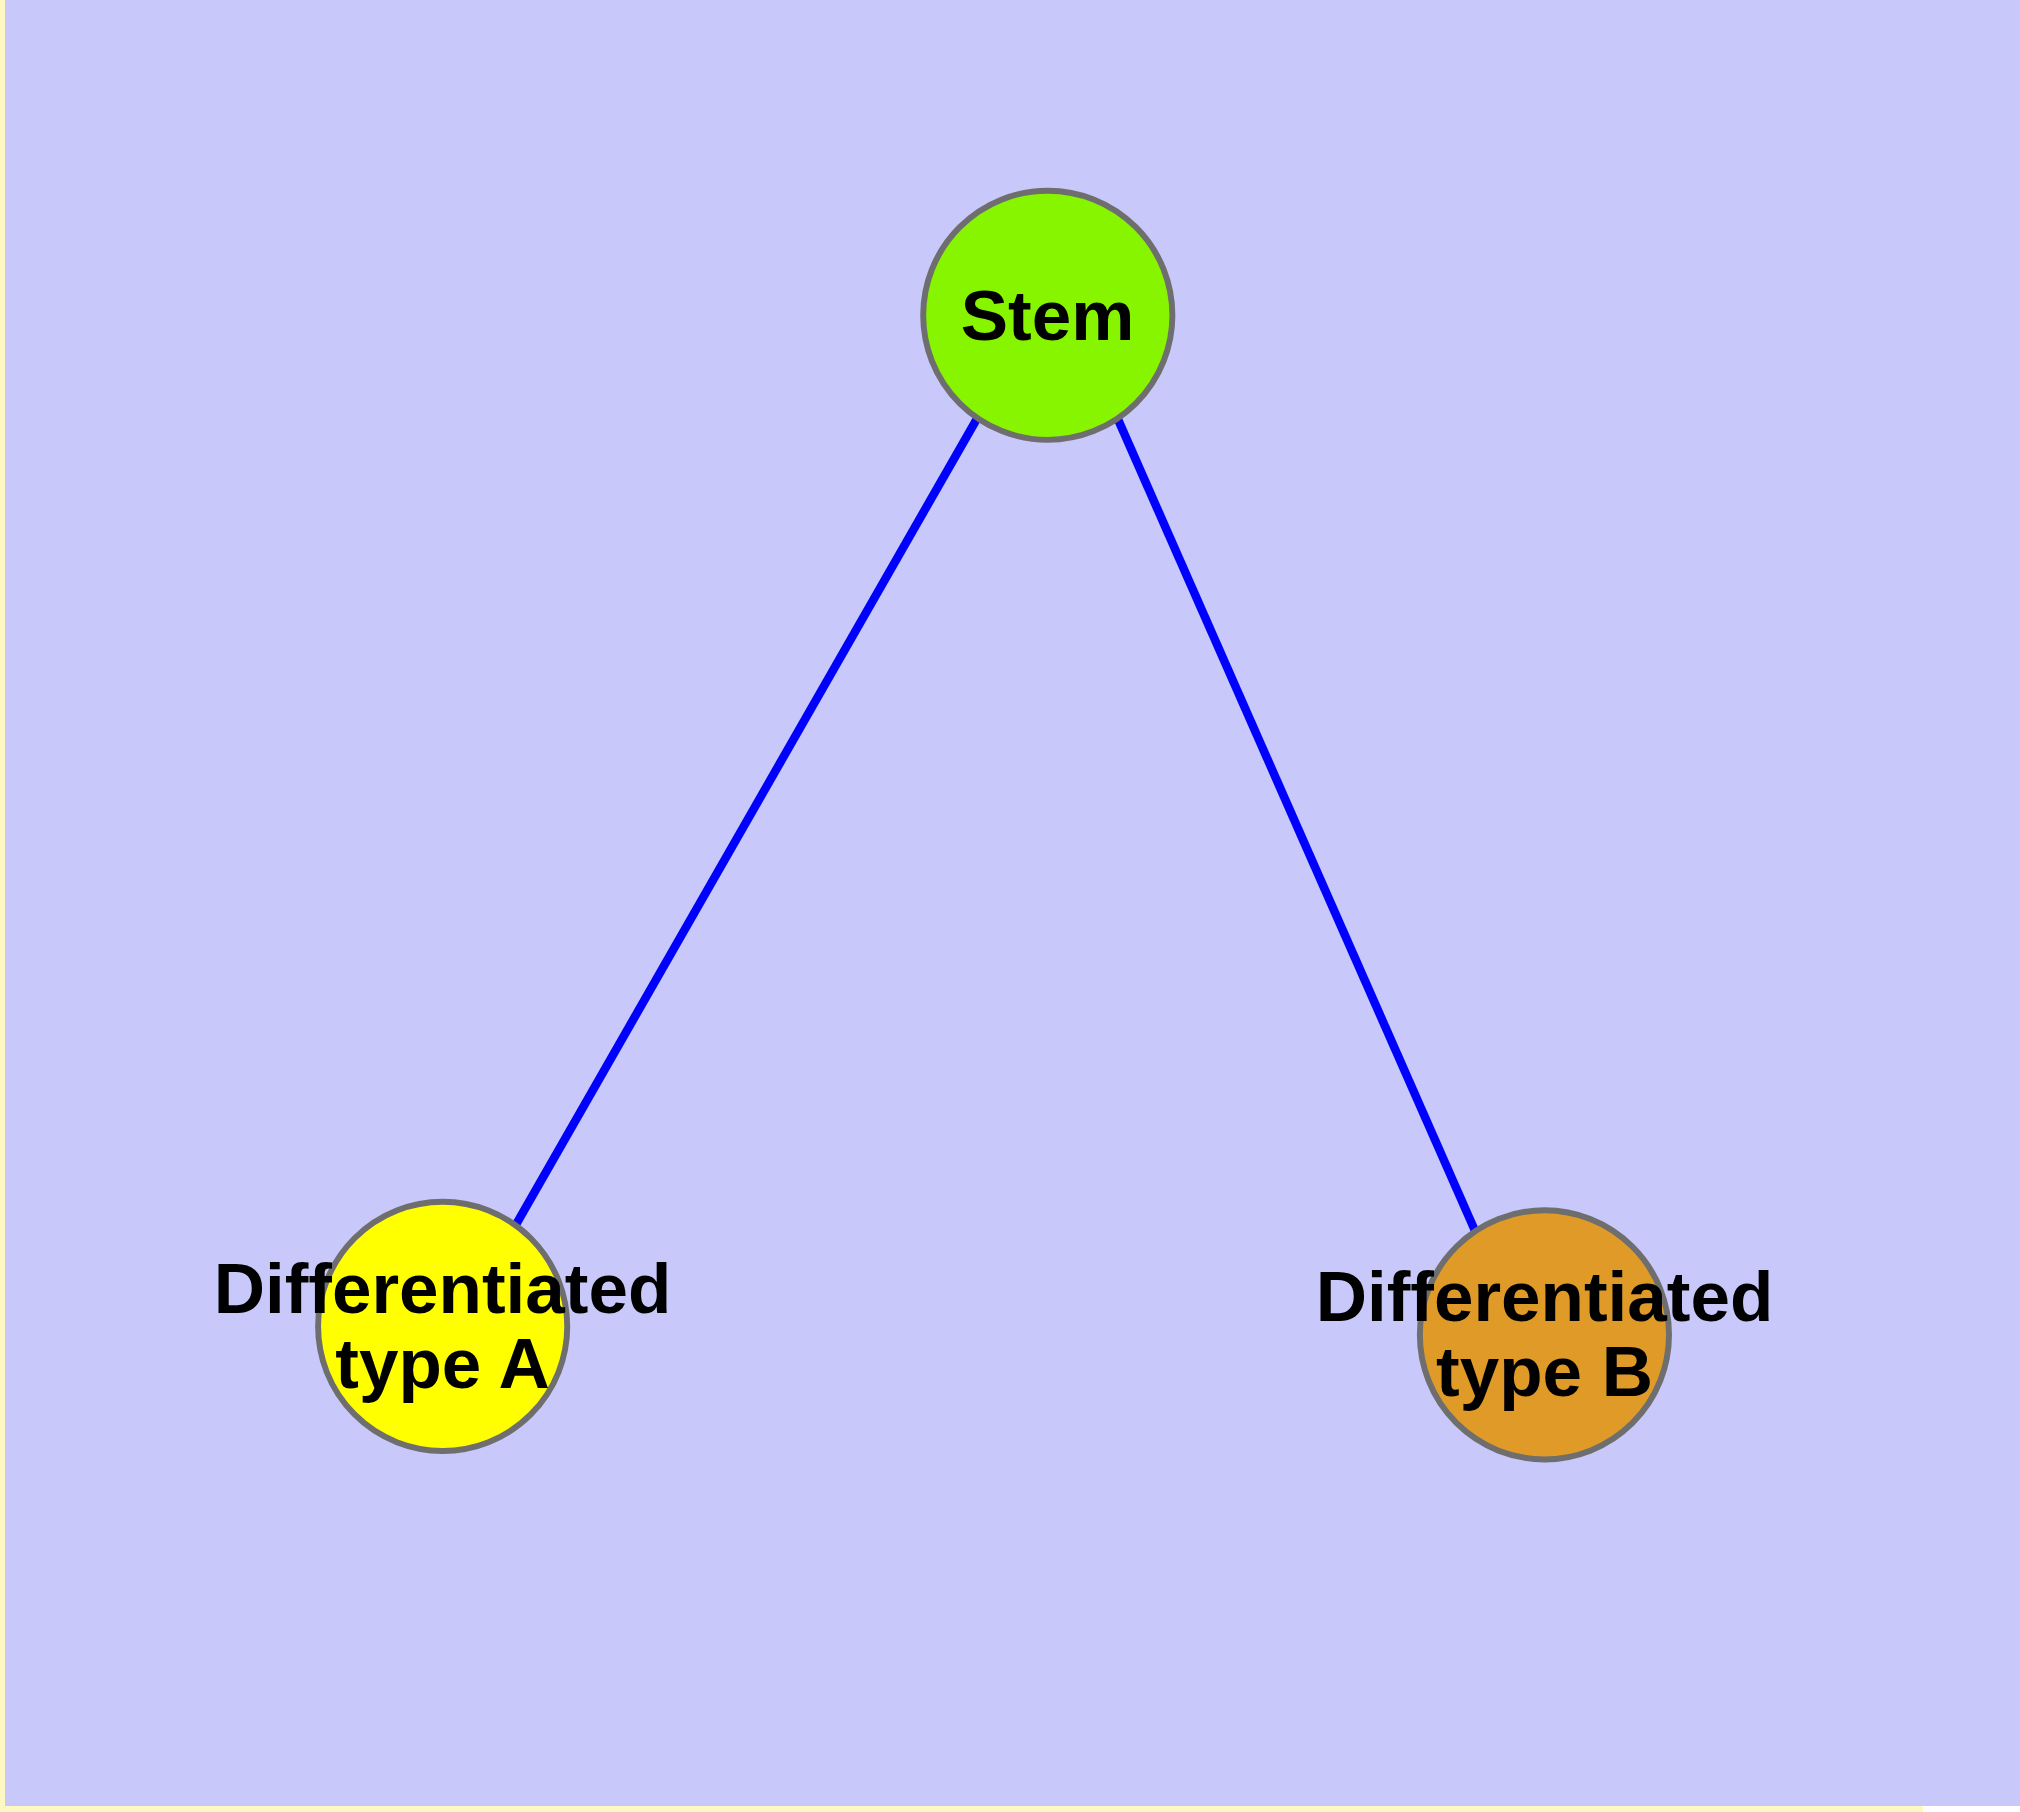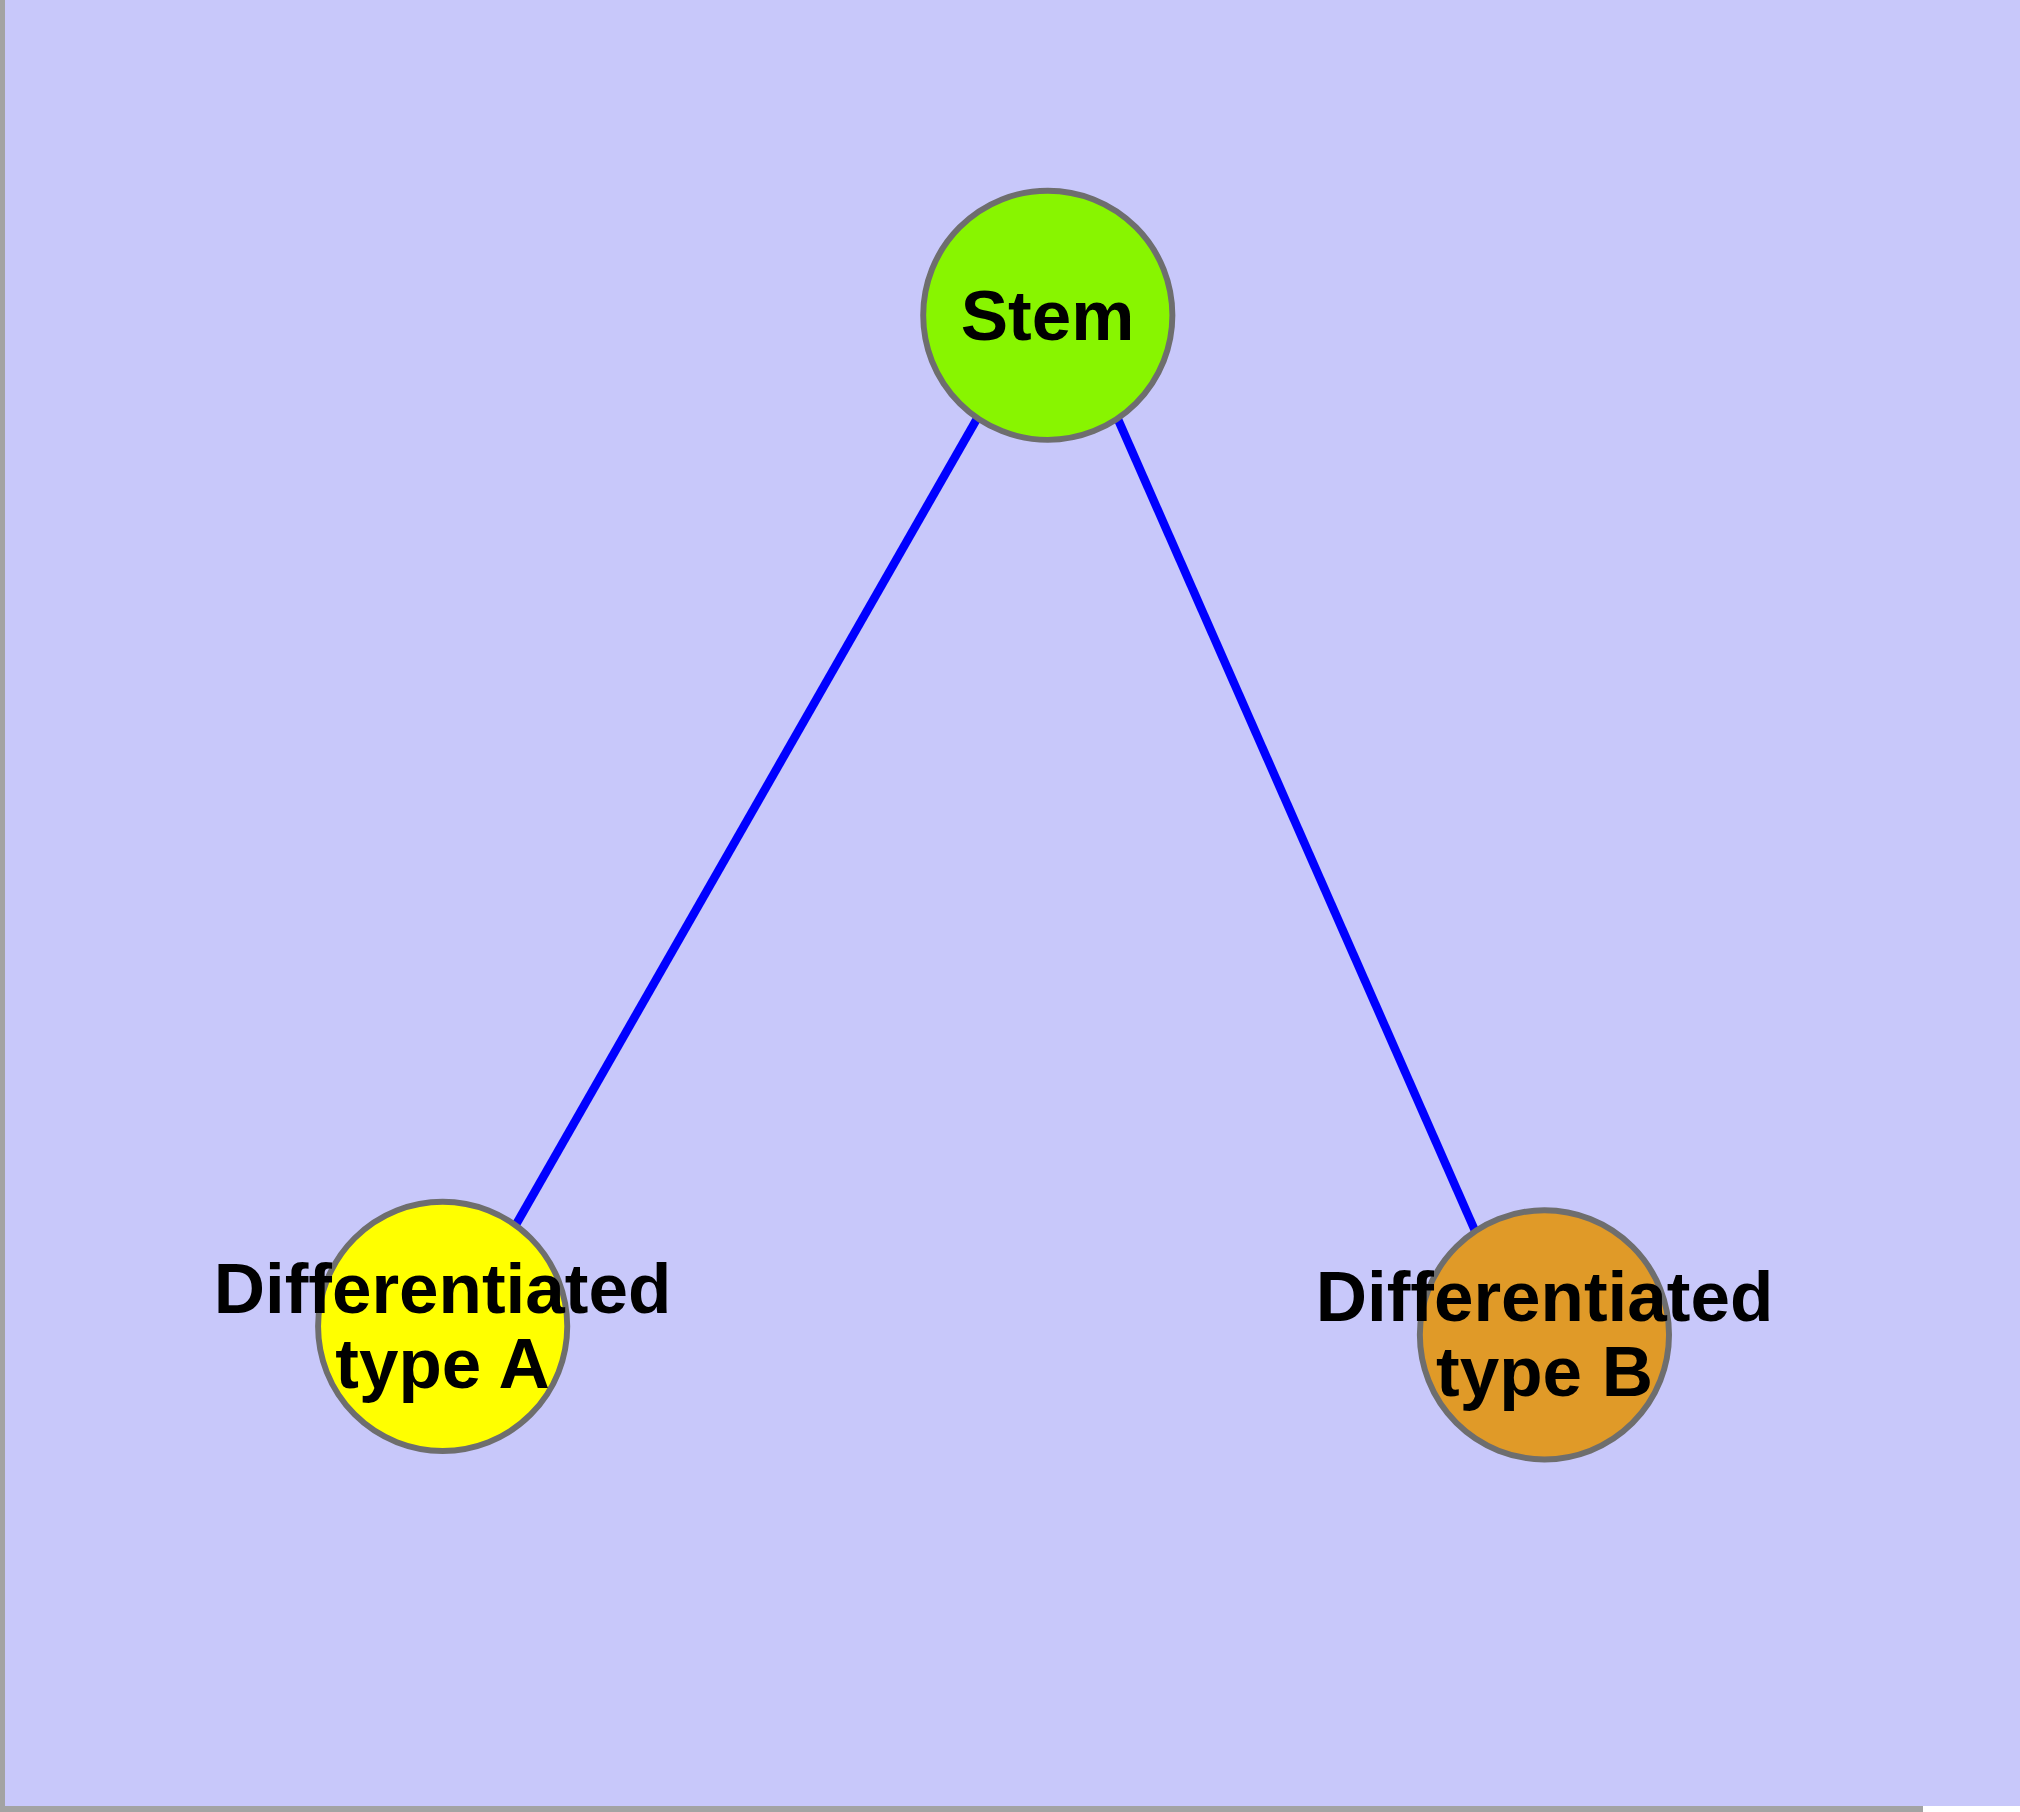--- a/index.html
+++ b/index.html
@@ -10,21 +10,21 @@
   body {
     width: 2021px;
     height: 1812px;
     overflow: hidden;
     font-family: "Liberation Sans", sans-serif;
   }
   #stage {
     position: relative;
     width: 1923px;
     height: 1812px;
-    background: #a3a3a3;
+    background: #fef9c3;
   }
   #canvas-bg {
     position: absolute;
     left: 5.1px;
     top: 0px;
     width: 2015px;
     height: 1806px;
     background: #c8c8fa;
   }
   #graph-svg {

